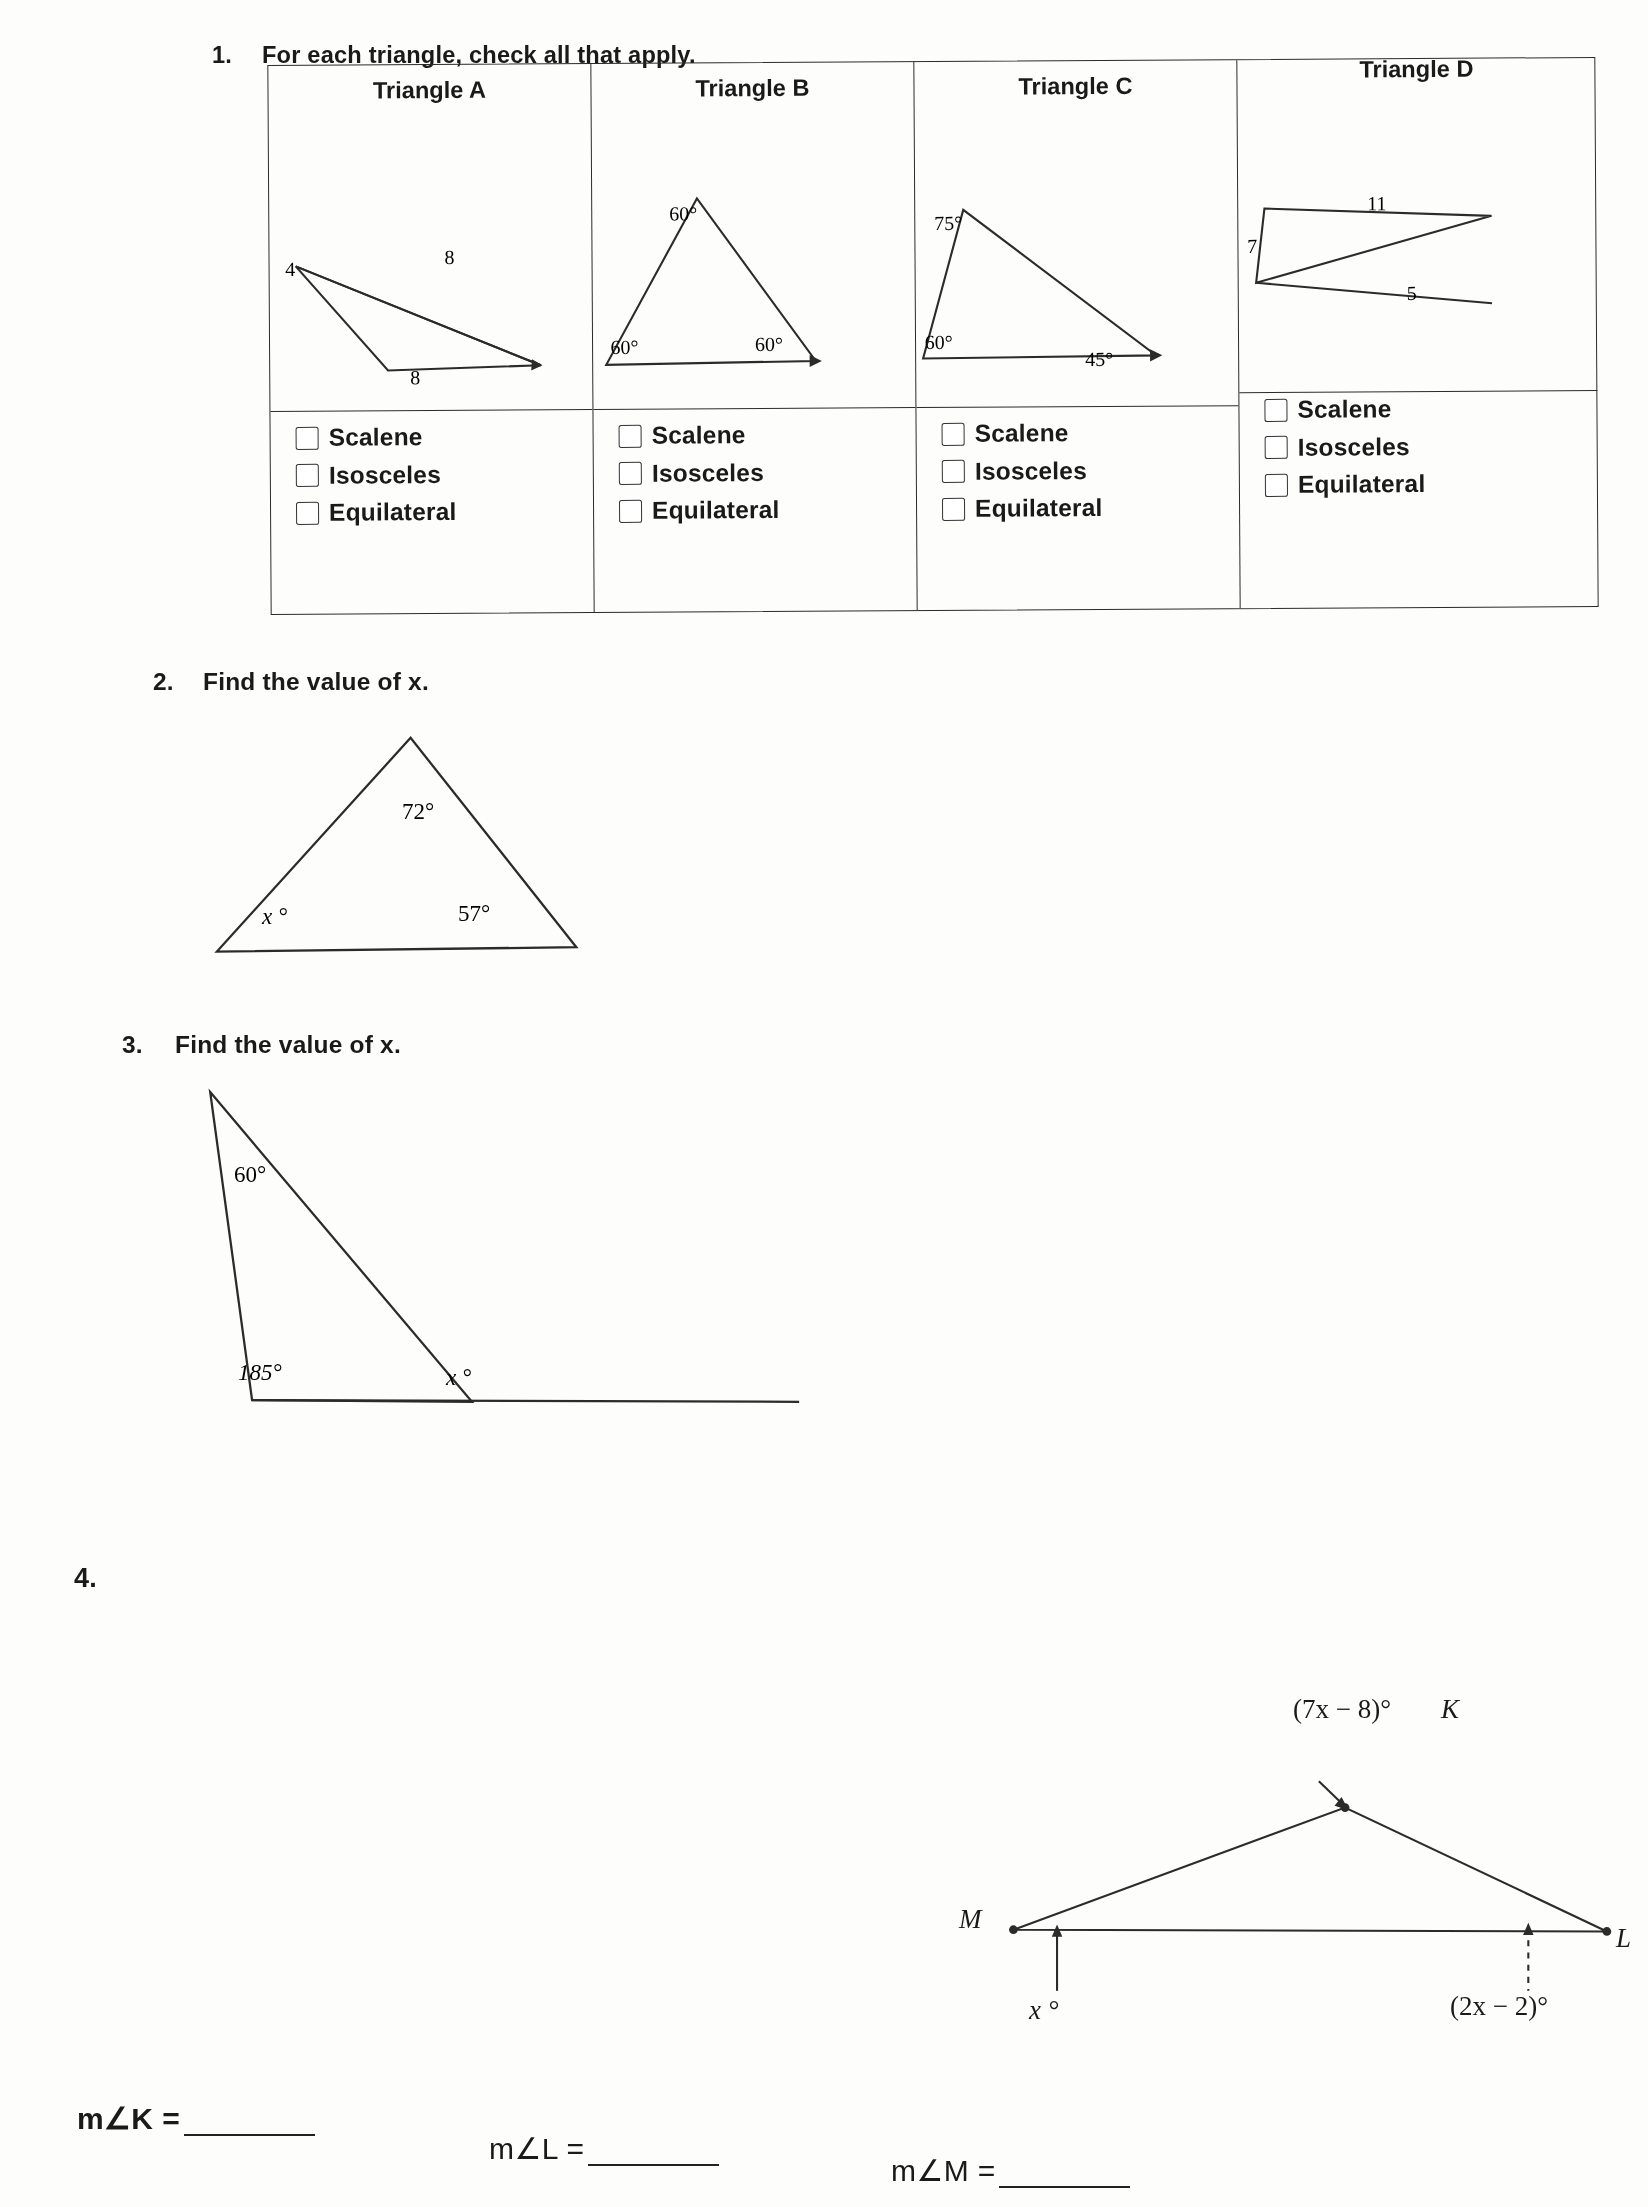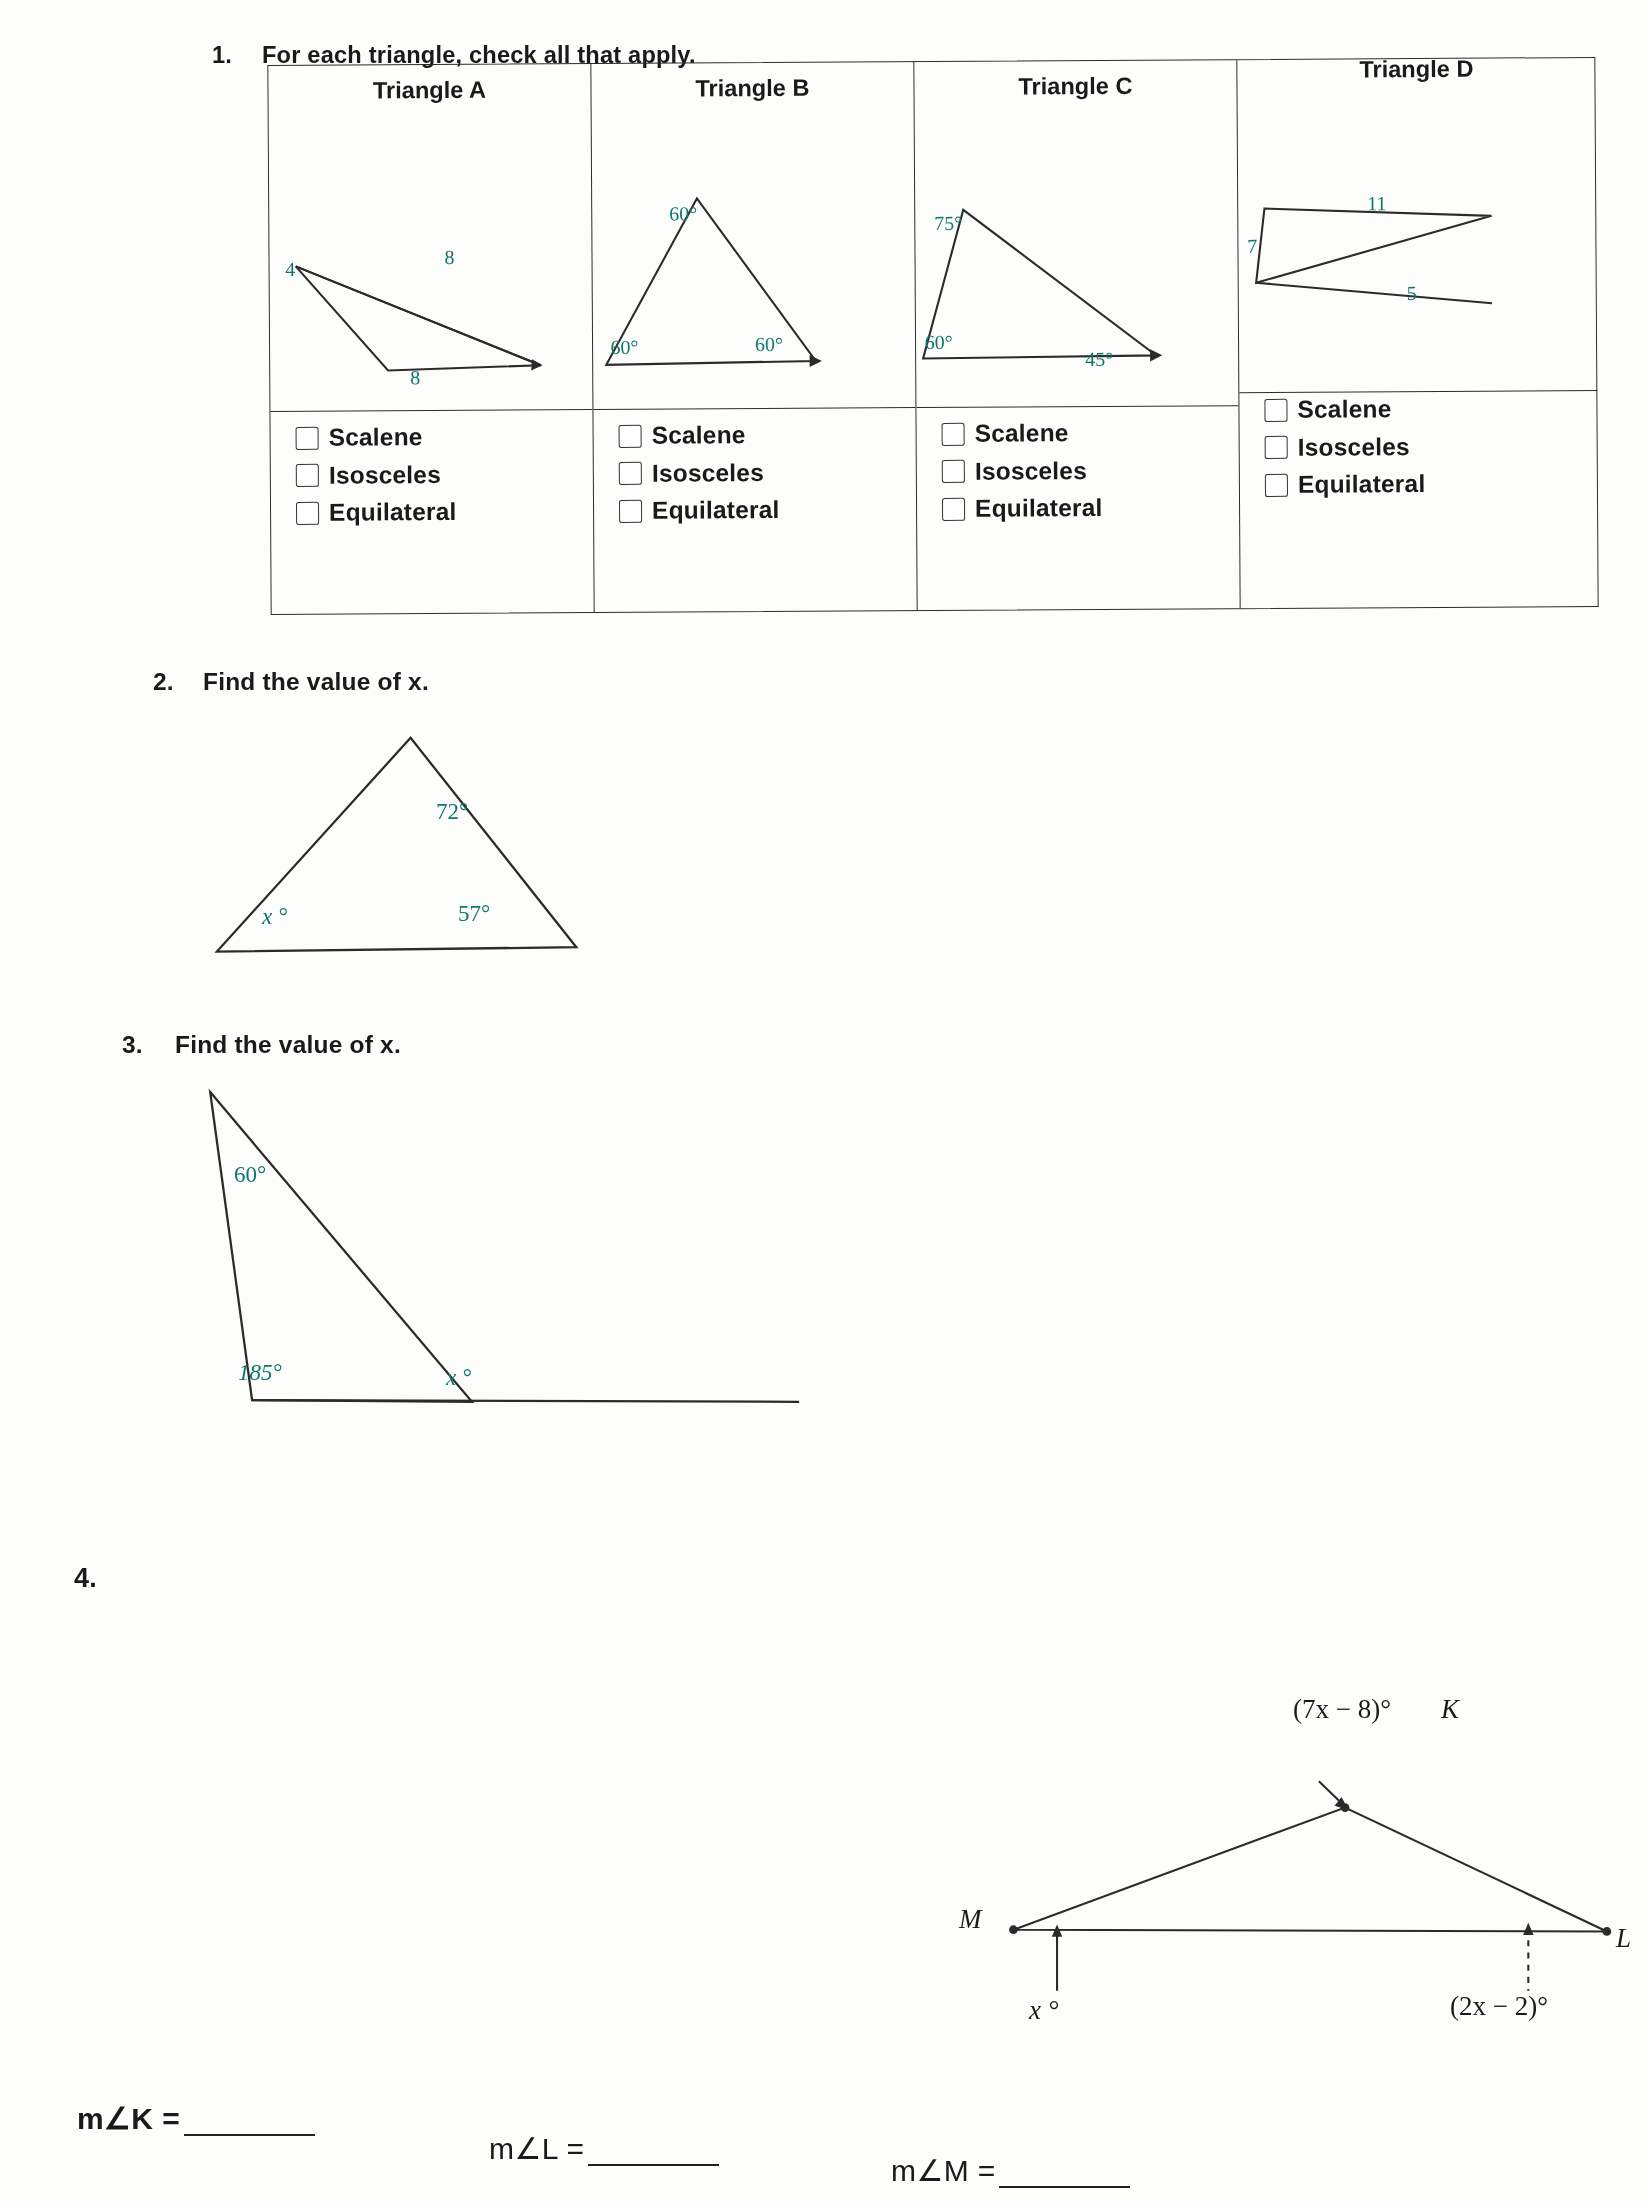--- a/index.html
+++ b/index.html
@@ -111,21 +111,21 @@
     font-weight: 600;
     letter-spacing: 0.2px;
   }
 
   
   .lbl {
     position: absolute;
     font-family: "Liberation Serif", serif;
     font-style: italic;
     font-size: 20px;
-    color: #0f766e;
+    color: #000000;
     white-space: nowrap;
   }
   .lbl.up { font-style: normal; }
 
   
   .q4-head {
     position: absolute;
     left: 74px;
     top: 1563px;
     font-size: 27px;
@@ -280,21 +280,21 @@
     </div>
   </div>
 
   <div class="q-head" style="left:153px; top:668px;">2.</div>
   <div class="q-head" style="left:203px; top:668px;">Find the value of x.</div>
 
   <div style="position:absolute; left:192px; top:716px;">
     <svg width="411" height="253" viewBox="0 0 470 290">
       <polygon points="250,25 28,270 440,265" fill="none" stroke="#2b2b2b" stroke-width="2.6"></polygon>
     </svg>
-    <div class="lbl" style="left:210px; top:83px; font-size:23px; font-style:normal;margin-left:34px;">72°</div>
+    <div class="lbl" style="left:210px; top:83px; font-size:23px; font-style:normal;">72°</div>
     <div class="lbl" style="left:70px; top:188px; font-size:23px;">x °</div>
     <div class="lbl" style="left:266px; top:185px; font-size:23px; font-style:normal;">57°</div>
   </div>
 
   <div class="q-head" style="left:122px; top:1031px;">3.</div>
   <div class="q-head" style="left:175px; top:1031px;">Find the value of x.</div>
 
   <div style="position:absolute; left:201px; top:1079px;">
     <svg width="603" height="349" viewBox="0 0 690 400">
       <polygon points="10,15 310,370 58,368" fill="none" stroke="#2b2b2b" stroke-width="2.6"></polygon>

